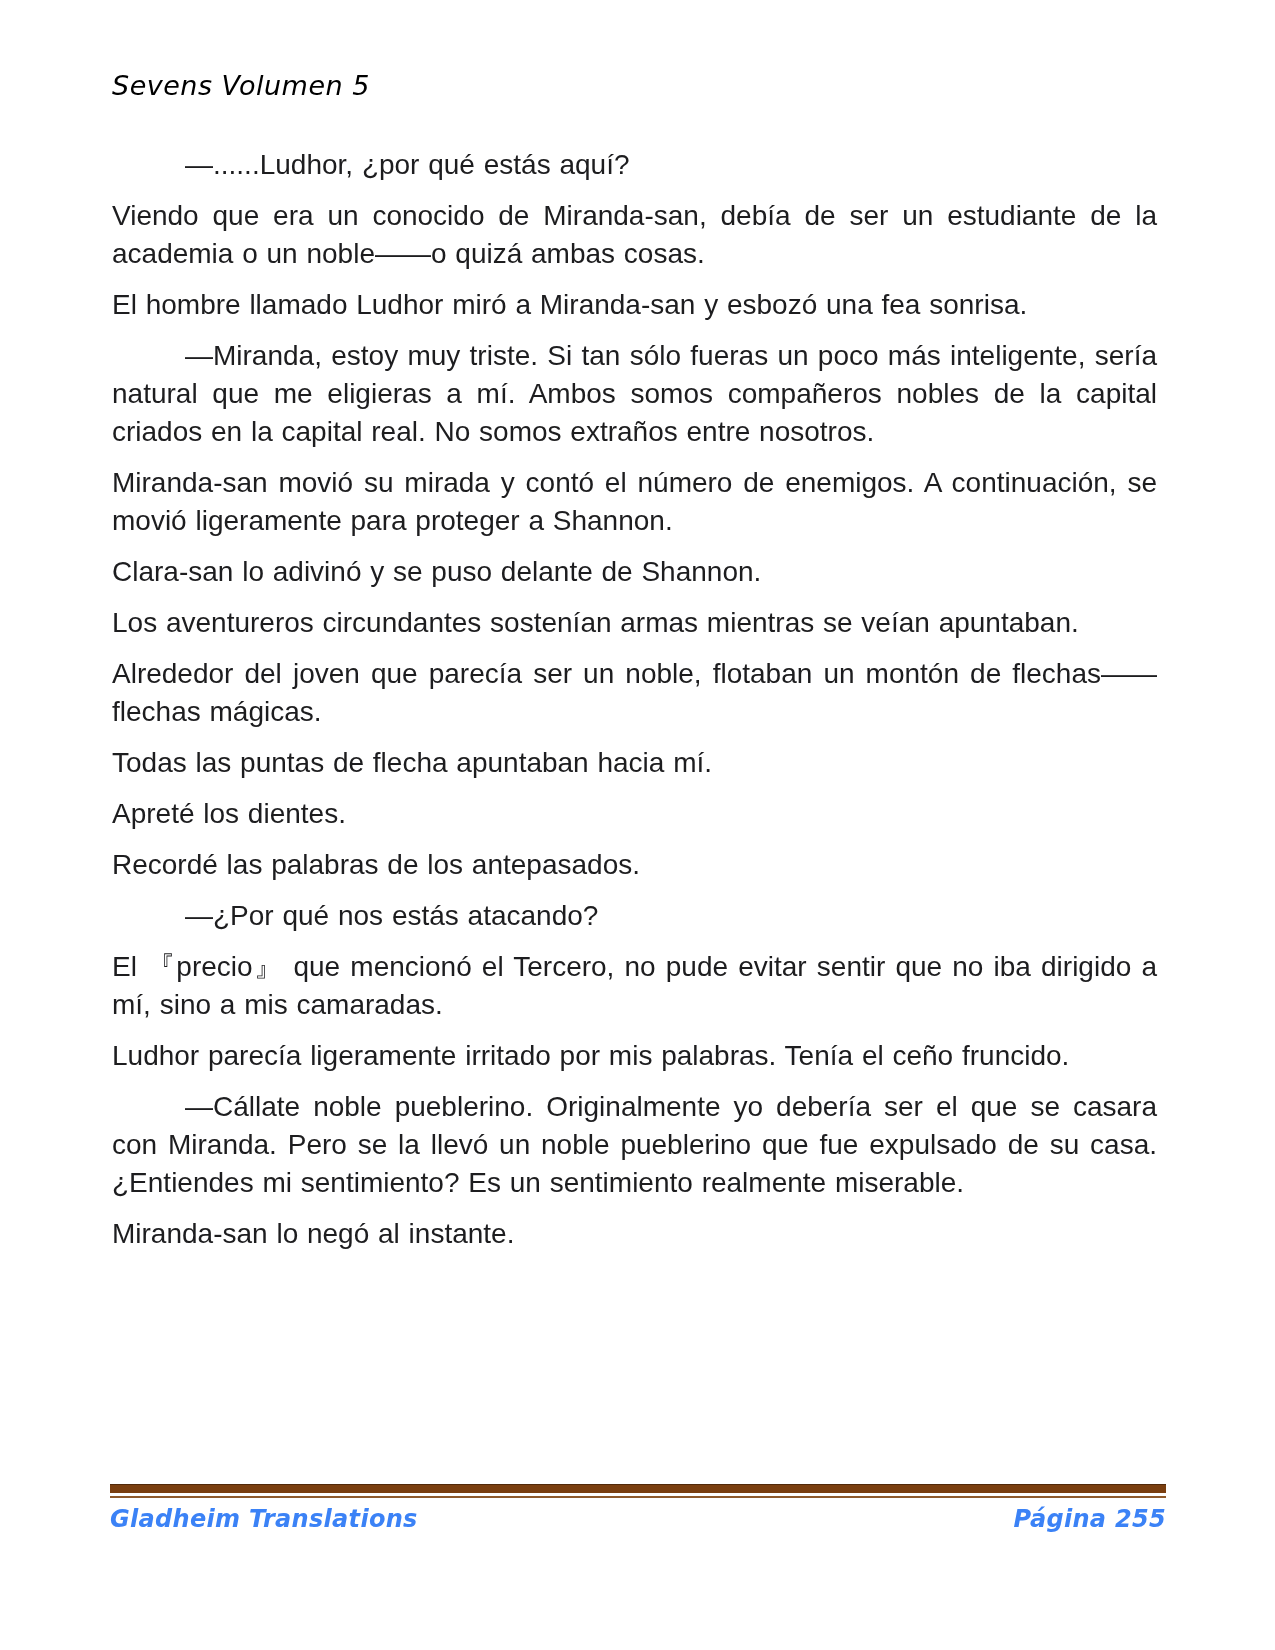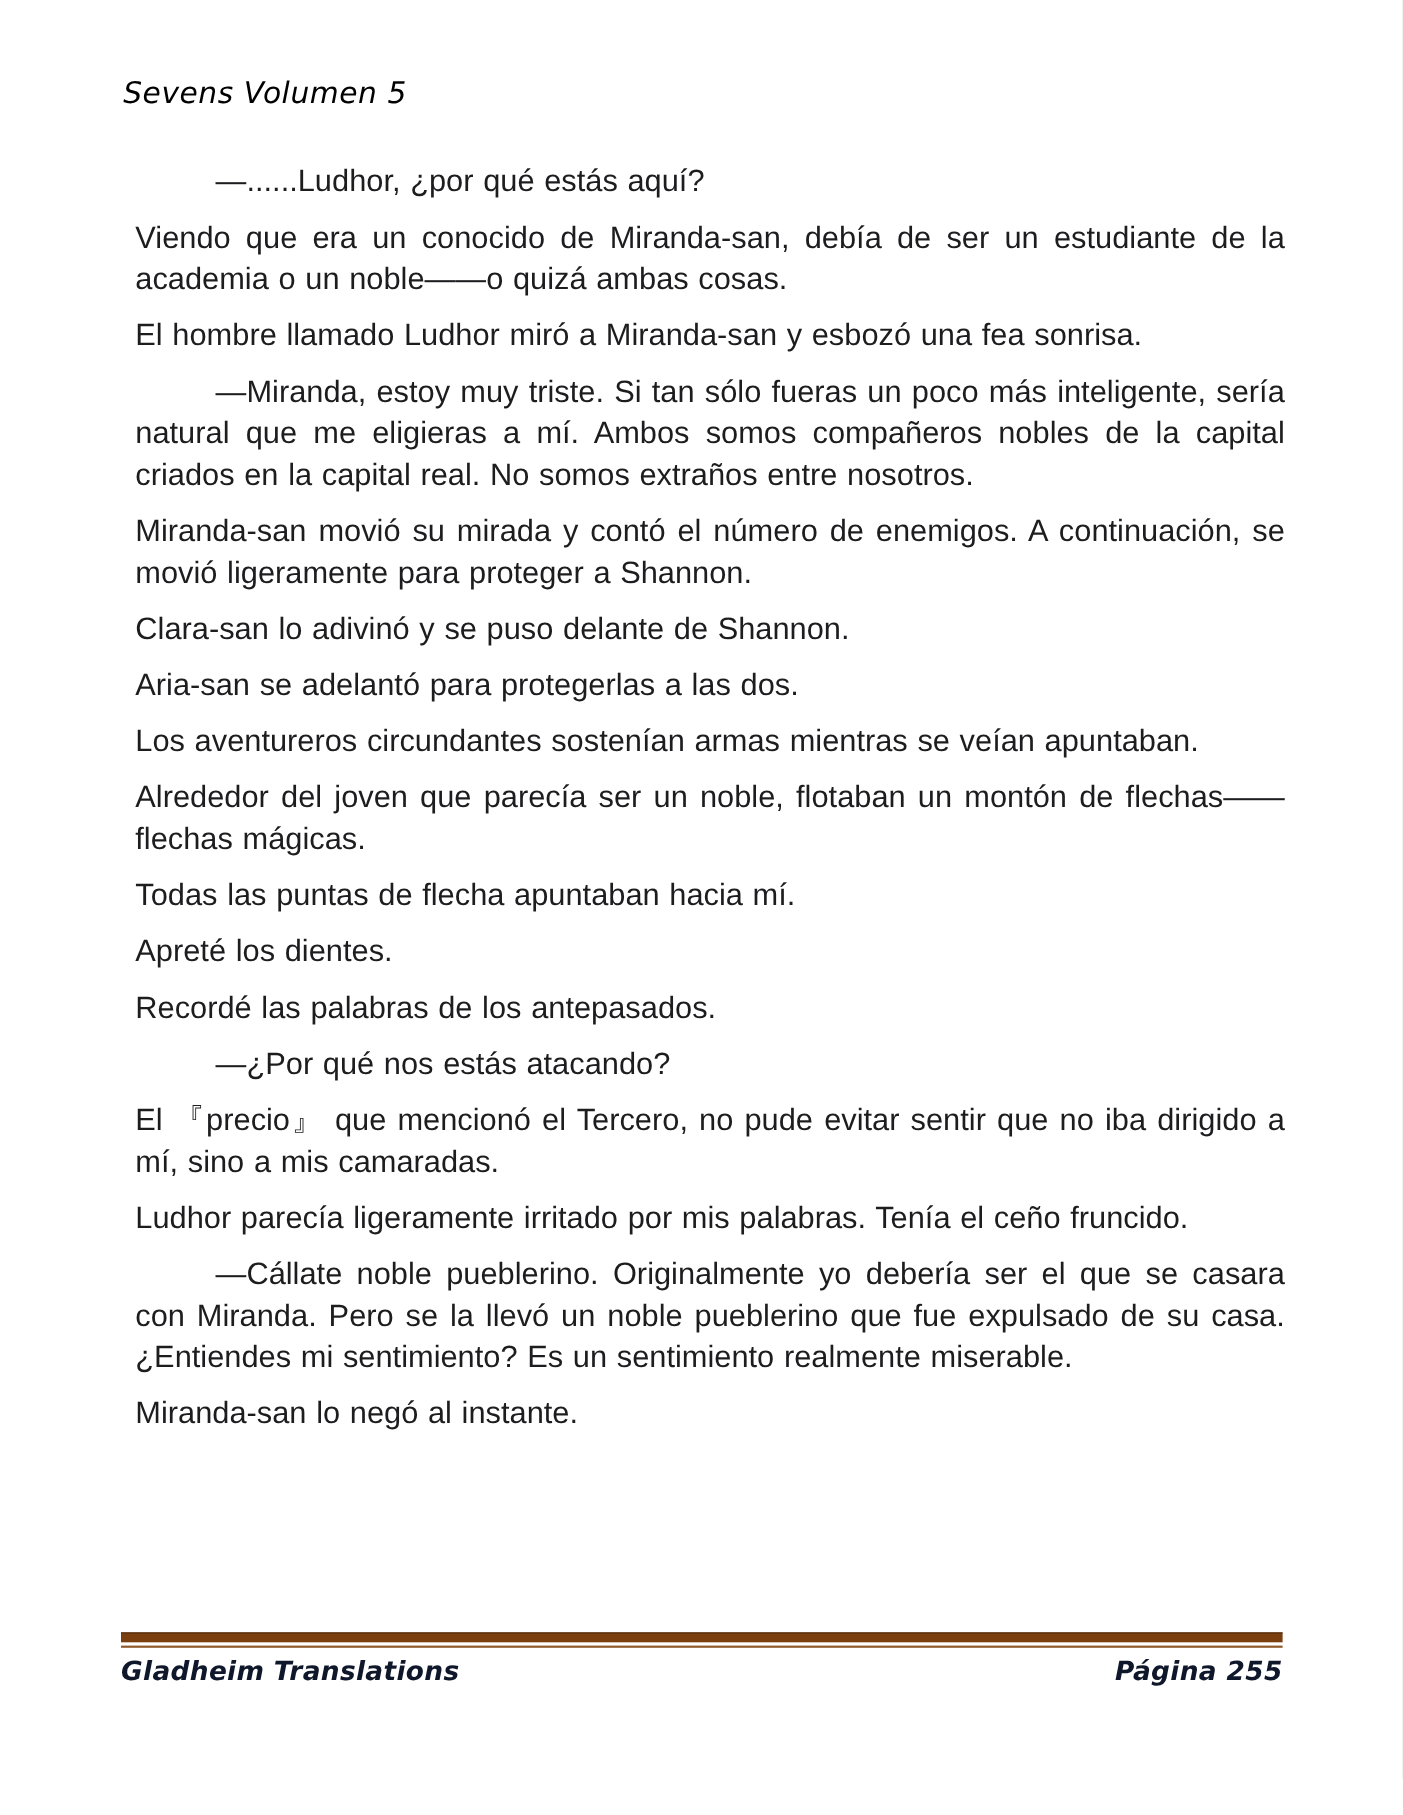--- a/index.html
+++ b/index.html
@@ -24,21 +24,20 @@
     font-style: italic;
     font-size: 27px;
     color: #000000;
     letter-spacing: 0.5px;
   }
   .content {
     position: absolute;
     left: 112px;
     top: 146px;
     width: 1045px;
-    margin-left: 11px;
   }
   .para {
     margin: 0 0 13px 0;
     font-size: 28px;
     line-height: 38px;
     color: #1d1d1f;
     text-align: justify;
     word-spacing: 1px;
   }
   .para.indent {
@@ -64,40 +63,39 @@
     display: flex;
     justify-content: space-between;
     align-items: baseline;
     margin-top: 7px;
   }
   .footer-text {
     font-family: "DejaVu Sans", sans-serif;
     font-weight: bold;
     font-style: italic;
     font-size: 24px;
-    color: #0f172a;
+    color: #3b82f6;
     letter-spacing: 0.3px;
     text-align: center;
   }
 </style>
 </head>
 <body>
 
 <div class="page">
 
   <div class="header">Sevens Volumen 5</div>
 
   <div class="content">
       <p class="para indent">—......Ludhor, ¿por qué estás aquí?</p>
       <p class="para">Viendo que era un conocido de Miranda-san, debía de ser un estudiante de la academia o un noble——o quizá ambas cosas.</p>
       <p class="para">El hombre llamado Ludhor miró a Miranda-san y esbozó una fea sonrisa.</p>
       <p class="para indent">—Miranda, estoy muy triste. Si tan sólo fueras un poco más inteligente, sería natural que me eligieras a mí. Ambos somos compañeros nobles de la capital criados en la capital real. No somos extraños entre nosotros.</p>
       <p class="para">Miranda-san movió su mirada y contó el número de enemigos. A continuación, se movió ligeramente para proteger a Shannon.</p>
       <p class="para">Clara-san lo adivinó y se puso delante de Shannon.</p>
-      <p class="para">Aria-san se adelantó para protegerlas a las dos.</p>
       <p class="para">Los aventureros circundantes sostenían armas mientras se veían apuntaban.</p>
       <p class="para">Alrededor del joven que parecía ser un noble, flotaban un montón de flechas——flechas mágicas.</p>
       <p class="para">Todas las puntas de flecha apuntaban hacia mí.</p>
       <p class="para">Apreté los dientes.</p>
       <p class="para">Recordé las palabras de los antepasados.</p>
       <p class="para indent">—¿Por qué nos estás atacando?</p>
       <p class="para">El 『precio』 que mencionó el Tercero, no pude evitar sentir que no iba dirigido a mí, sino a mis camaradas.</p>
       <p class="para">Ludhor parecía ligeramente irritado por mis palabras. Tenía el ceño fruncido.</p>
       <p class="para indent">—Cállate noble pueblerino. Originalmente yo debería ser el que se casara con Miranda. Pero se la llevó un noble pueblerino que fue expulsado de su casa. ¿Entiendes mi sentimiento? Es un sentimiento realmente miserable.</p>
       <p class="para">Miranda-san lo negó al instante.</p>

